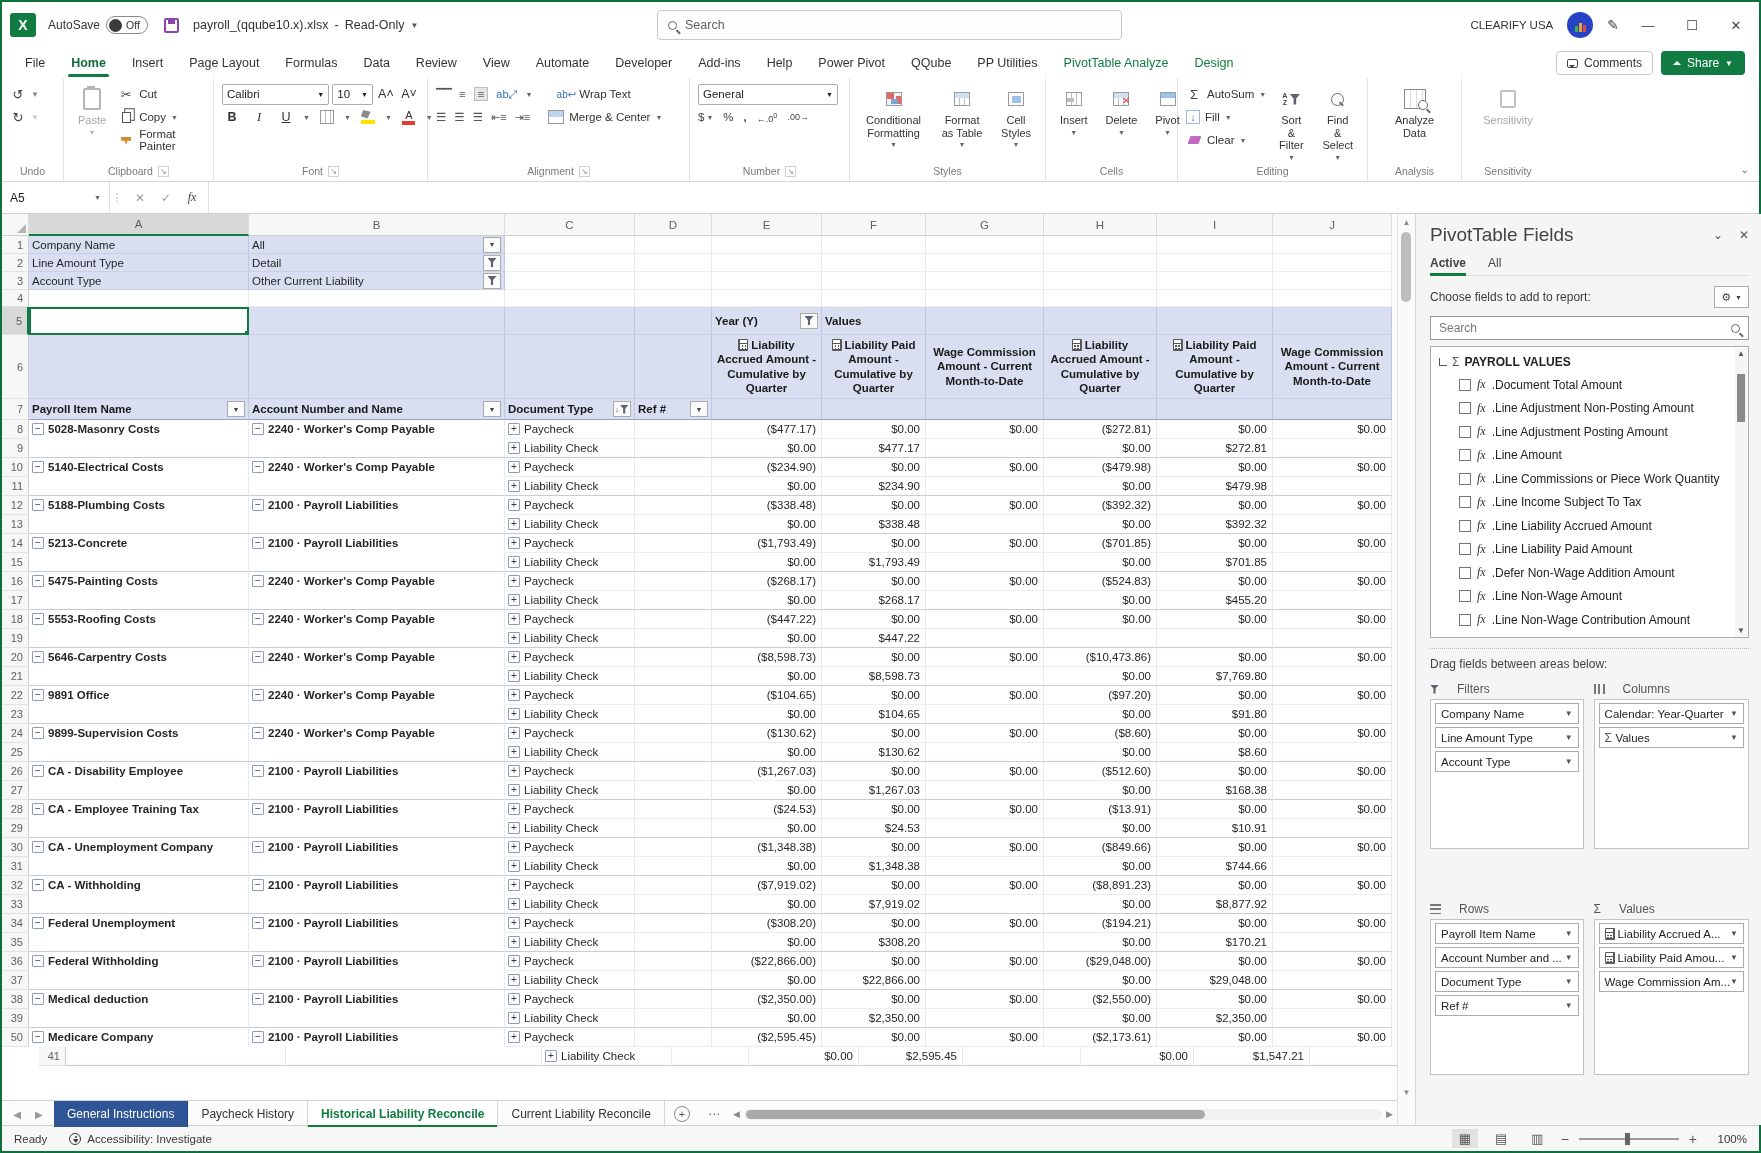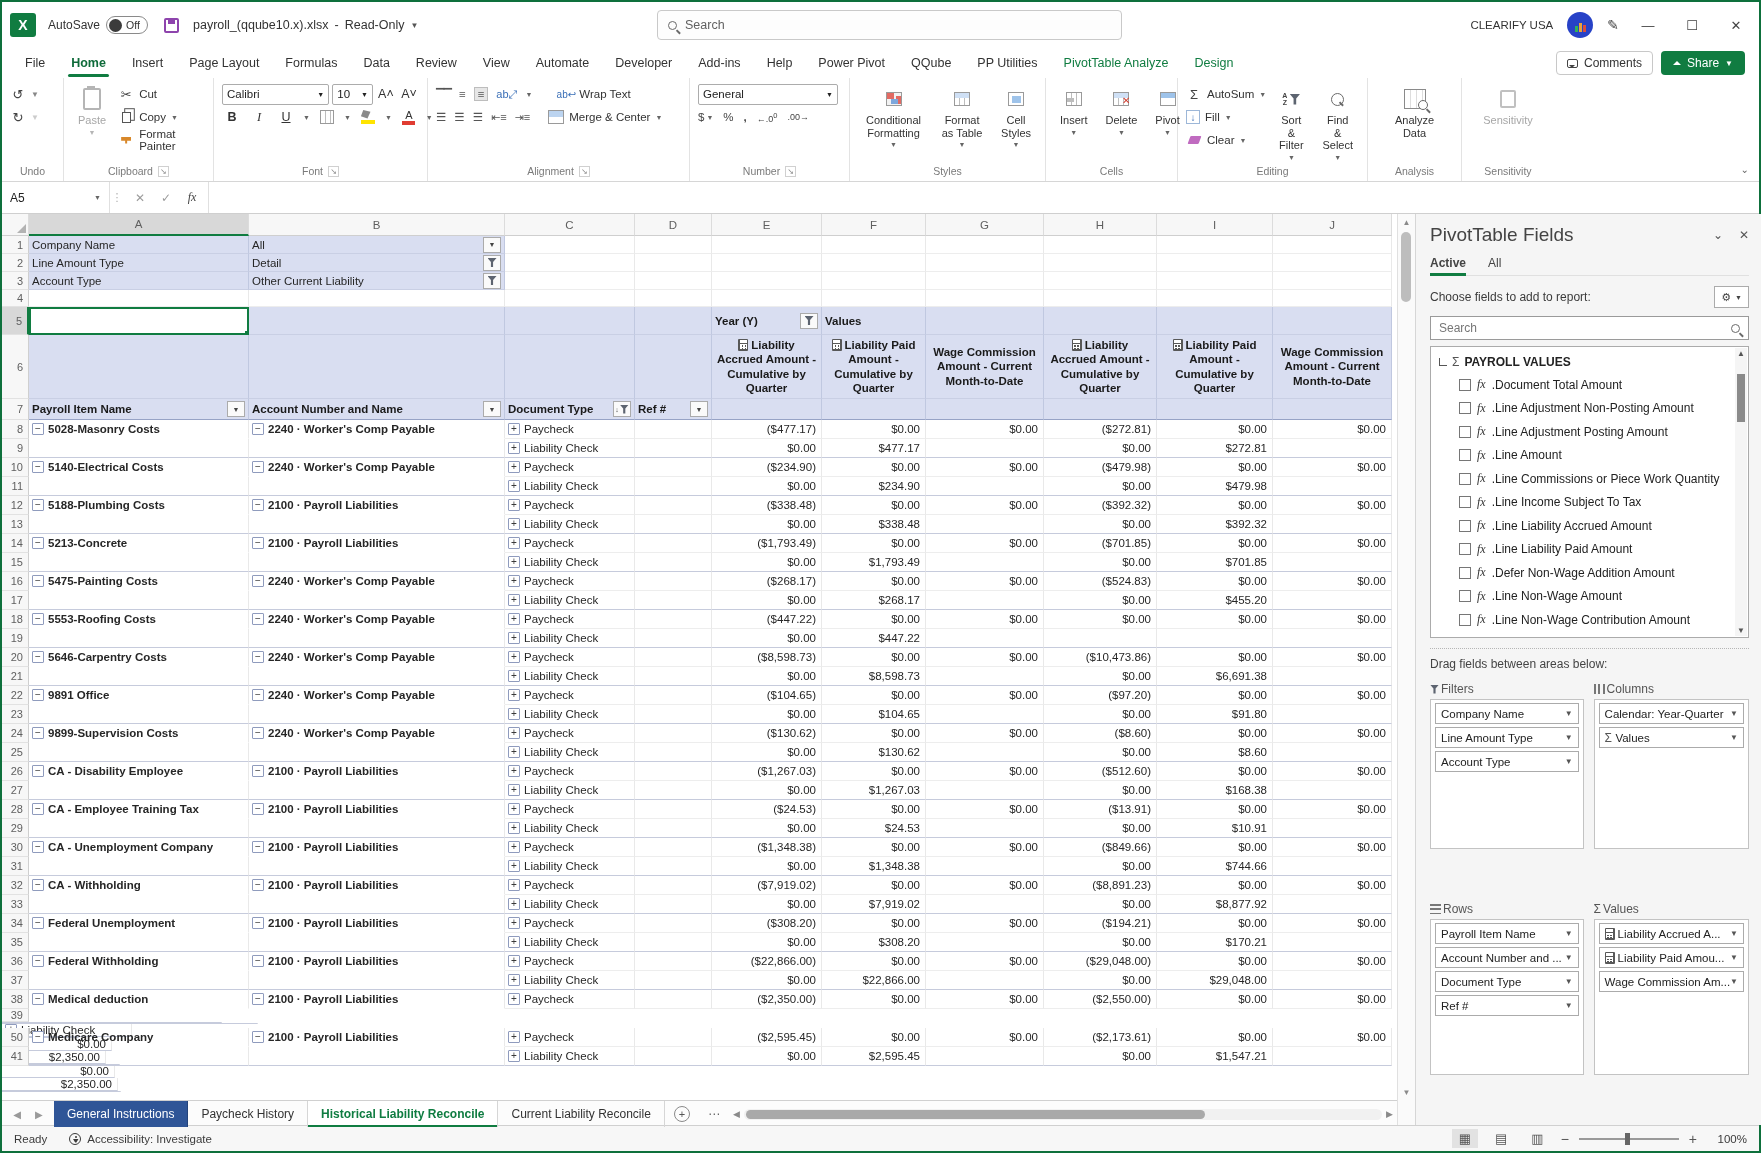--- a/index.html
+++ b/index.html
@@ -158,21 +158,21 @@
 .lcorner{width:8px;height:8px;border-left:1.5px solid #555;border-bottom:1.5px solid #555;flex:none;margin-left:2px}
 .fl-item{display:flex;align-items:center;gap:6px;height:23.5px;padding-left:22px;color:#222}
 .cbx{width:12px;height:12px;border:1px solid #767676;background:#fff;flex:none}
 .fxi{font-style:italic;font-family:"Liberation Serif",serif;font-size:12px;color:#333;flex:none}
 .flscroll{position:absolute;right:1px;top:1px;bottom:1px;width:12px;background:#f5f5f5}
 .flthumb{position:absolute;left:2px;top:26px;width:8px;height:48px;background:#8a8a8a}
 .flarrow{position:absolute;left:1px;font-size:8px;color:#555;width:10px;text-align:center}
 .draglabel{margin-top:10px;padding-top:8px;border-top:1px dotted #b5b5b5;color:#444}
 .areas{display:grid;grid-template-columns:1fr 1fr;column-gap:10px;row-gap:8px;margin-top:8px;flex:1}
 .areabox{display:flex;flex-direction:column}
-.areahead{display:flex;align-items:center;gap:2px;height:20px;color:#555}
+.areahead{display:flex;align-items:center;gap:18px;height:20px;color:#555}
 .areawell{border:1px solid #c3c3c3;background:#fff;flex:1;padding:3px 4px}
 .pill{height:21px;border:1px solid #ababab;background:#fff;display:flex;align-items:center;padding:0 5px;margin-bottom:3px;font-size:11.5px;color:#222;white-space:nowrap;overflow:hidden}
 .pill .pchev{margin-left:auto;font-size:8px;color:#555;flex:none}
 .colsic{width:11px;height:10px;background:repeating-linear-gradient(90deg,#777 0 2px,transparent 2px 4.5px)}
 .rowsic{width:11px;height:10px;background:repeating-linear-gradient(#777 0 2px,transparent 2px 4.5px)}
 .sig{font-size:12px;color:#555;font-weight:normal}
 .deferrow{display:flex;align-items:center;gap:8px;margin-top:8px;height:30px}
 .updbtn{margin-left:auto;border:1px solid #d0d0d0;background:#f0f0f0;color:#9e9e9e;padding:5px 16px;font-size:12px}
 </style>
 </head>
@@ -966,21 +966,21 @@
             <div class="cell groupline" style="width: 256px;"></div>
             <div class="cell groupline" style="width: 130px;">
               <span class="pm">+</span>
               <span>Liability Check</span>
             </div>
             <div class="cell groupline" style="width: 77px;"></div>
             <div class="cell val groupline" style="width: 110px;">$0.00</div>
             <div class="cell val groupline" style="width: 104px;">$8,598.73</div>
             <div class="cell val groupline" style="width: 118px;"></div>
             <div class="cell val groupline" style="width: 113px;">$0.00</div>
-            <div class="cell val groupline" style="width: 116px;">$6,691.38</div>
+            <div class="cell val groupline" style="width: 116px;">$7,769.80</div>
             <div class="cell val groupline" style="width: 119px;"></div>
           </div>
           <div class="grow" style="height: 19px;">
             <div class="cell gut" style="width: 27px;">22</div>
             <div class="cell noline" style="width: 220px;">
               <span class="pm">−</span>
               <span class="boldtxt">9891 Office</span>
             </div>
             <div class="cell noline" style="width: 256px;">
               <span class="pm">−</span>
@@ -1295,21 +1295,21 @@
               <span>Paycheck</span>
             </div>
             <div class="cell " style="width: 77px;"></div>
             <div class="cell val " style="width: 110px;">($2,350.00)</div>
             <div class="cell val " style="width: 104px;">$0.00</div>
             <div class="cell val " style="width: 118px;">$0.00</div>
             <div class="cell val " style="width: 113px;">($2,550.00)</div>
             <div class="cell val " style="width: 116px;">$0.00</div>
             <div class="cell val " style="width: 119px;">$0.00</div>
           </div>
-          <div class="grow" style="height: 19px; flex-direction: column;">
+          <div class="grow" style="height: 19px;">
             <div class="cell gut" style="width: 27px;">39</div>
             <div class="cell groupline" style="width: 220px;"></div>
             <div class="cell groupline" style="width: 256px;"></div>
             <div class="cell groupline" style="width: 130px;">
               <span class="pm">+</span>
               <span>Liability Check</span>
             </div>
             <div class="cell groupline" style="width: 77px;"></div>
             <div class="cell val groupline" style="width: 110px;">$0.00</div>
             <div class="cell val groupline" style="width: 104px;">$2,350.00</div>
@@ -1333,21 +1333,21 @@
               <span>Paycheck</span>
             </div>
             <div class="cell " style="width: 77px;"></div>
             <div class="cell val " style="width: 110px;">($2,595.45)</div>
             <div class="cell val " style="width: 104px;">$0.00</div>
             <div class="cell val " style="width: 118px;">$0.00</div>
             <div class="cell val " style="width: 113px;">($2,173.61)</div>
             <div class="cell val " style="width: 116px;">$0.00</div>
             <div class="cell val " style="width: 119px;">$0.00</div>
           </div>
-          <div class="grow" style="height: 19px;">
+          <div class="grow" style="height: 19px; padding-left: 37px;">
             <div class="cell gut" style="width: 27px;">41</div>
             <div class="cell groupline" style="width: 220px;"></div>
             <div class="cell groupline" style="width: 256px;"></div>
             <div class="cell groupline" style="width: 130px;">
               <span class="pm">+</span>
               <span>Liability Check</span>
             </div>
             <div class="cell groupline" style="width: 77px;"></div>
             <div class="cell val groupline" style="width: 110px;">$0.00</div>
             <div class="cell val groupline" style="width: 104px;">$2,595.45</div>

